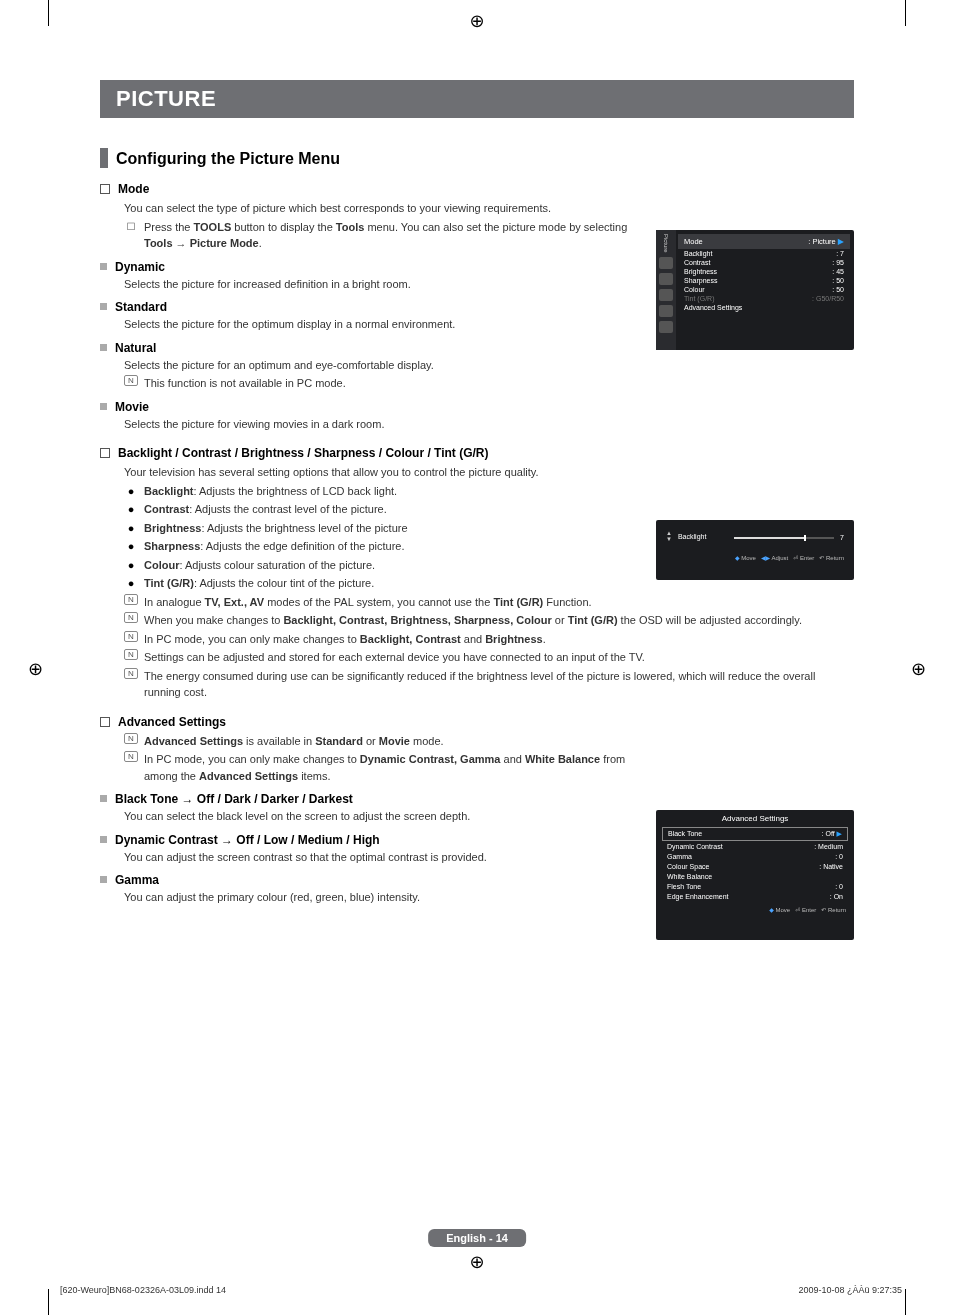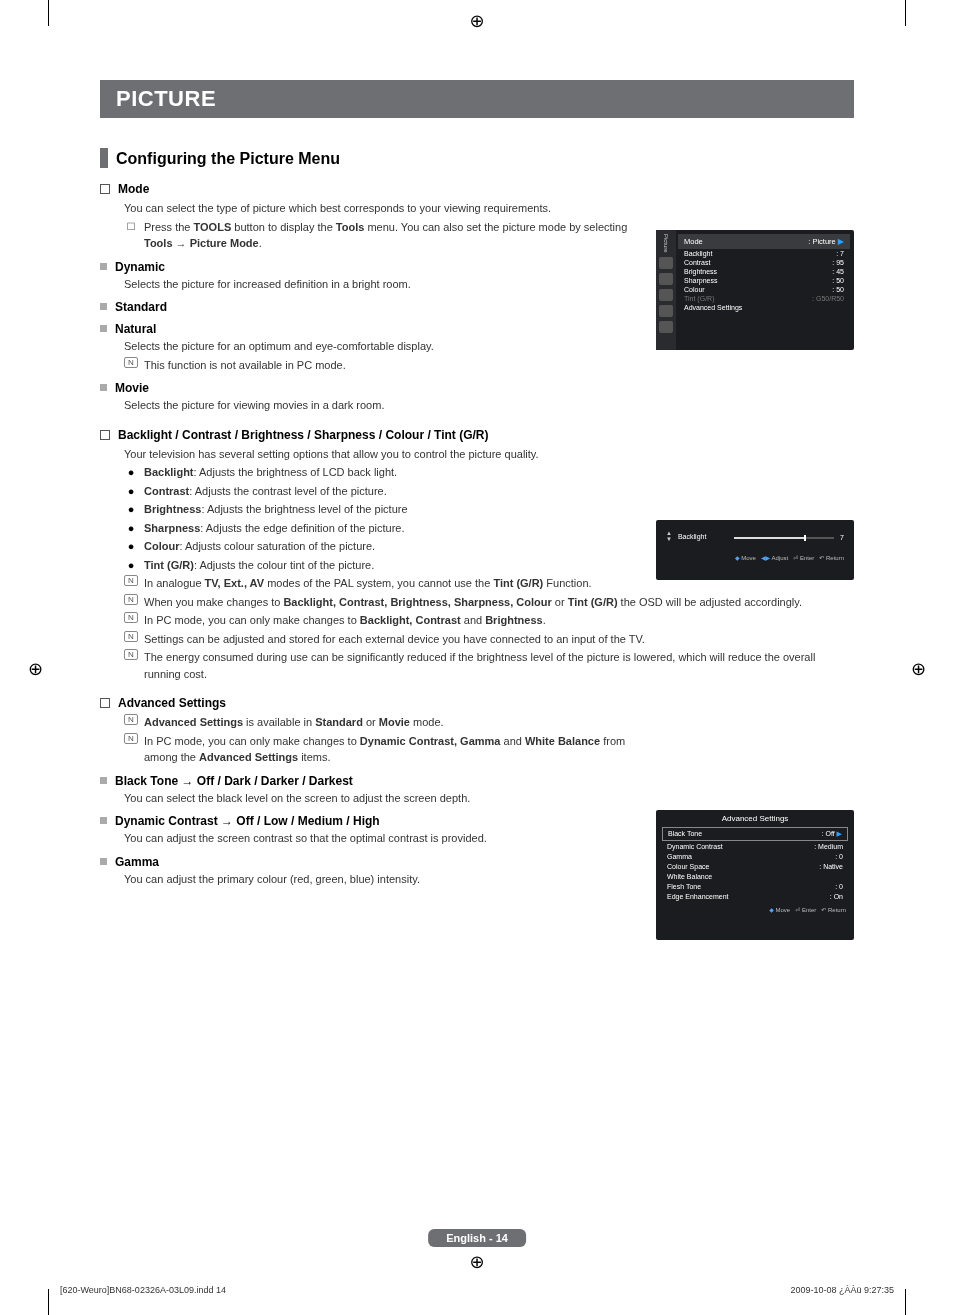--- a/index.html
+++ b/index.html
@@ -149,21 +149,21 @@
     background:#6e6f73;
     color:#fff;
     font-size:11px;
     font-weight:bold;
     padding:3px 18px;
     border-radius:6px;
   }
   .doc-footer {
     position:absolute;
     bottom:20px;
-    left:60px; right:60px;
+    left:60px; right:52px;
     display:flex; justify-content:space-between;
     font-size:9px; color:#333;
   }
   .hair-t { position:absolute; top:0; left:48px; width:1px; height:26px; background:#000; }
   .hair-t2 { position:absolute; top:0; right:48px; width:1px; height:26px; background:#000; }
   .hair-b { position:absolute; bottom:0; left:48px; width:1px; height:26px; background:#000; }
   .hair-b2 { position:absolute; bottom:0; right:48px; width:1px; height:26px; background:#000; }
 </style>
 </head>
 <body>
@@ -201,20 +201,21 @@
   <div class="sub-sq">
     <div class="sq-icon"></div>
     <div class="label">Dynamic</div>
   </div>
   <div class="indent1 body-text">Selects the picture for increased definition in a bright room.</div>
 
   <div class="sub-sq">
     <div class="sq-icon"></div>
     <div class="label">Standard</div>
   </div>
+  <div class="indent1 body-text">Selects the picture for the optimum display in a normal environment.</div>
 
   <div class="sub-sq">
     <div class="sq-icon"></div>
     <div class="label">Natural</div>
   </div>
   <div class="indent1 body-text">Selects the picture for an optimum and eye-comfortable display.</div>
   <div class="indent1 body-text note-line">
     <span class="note-icon">N</span>
     <span>This function is not available in PC mode.</span>
   </div>

